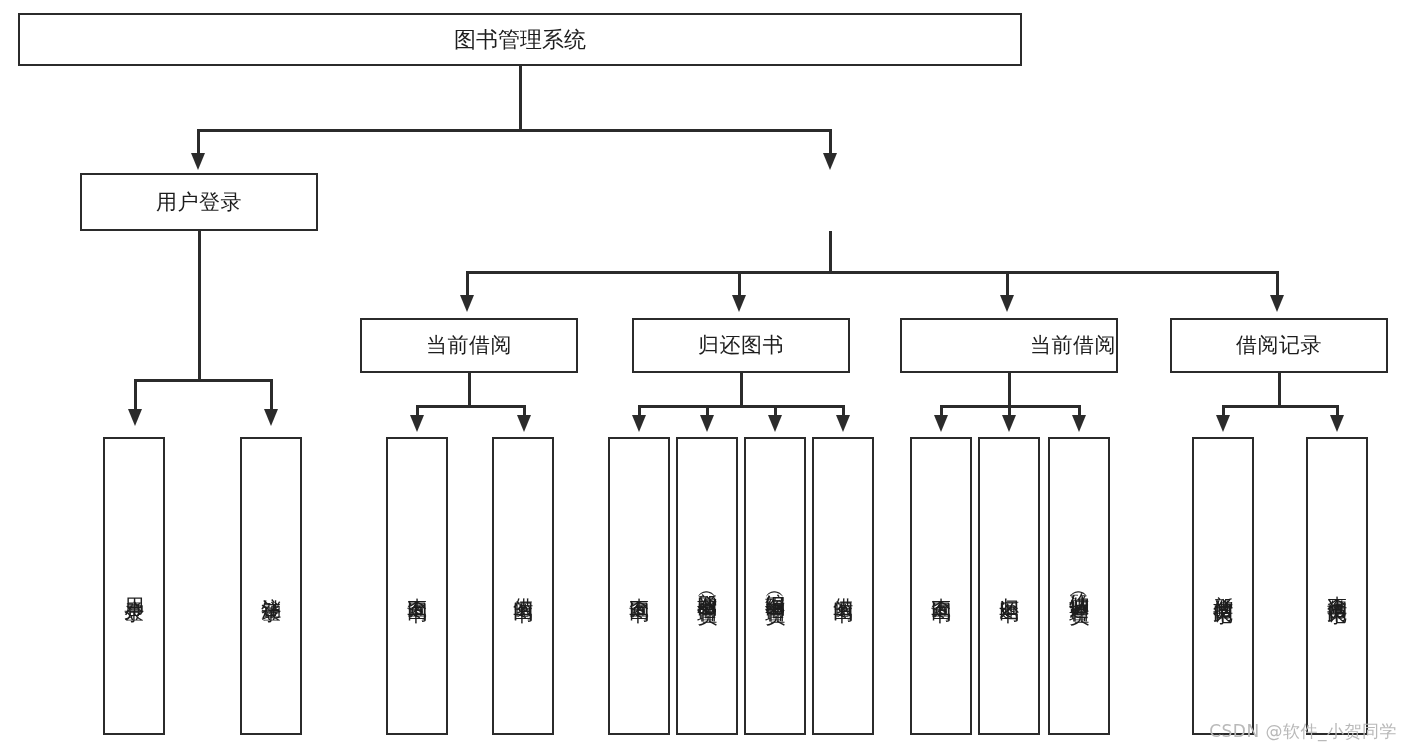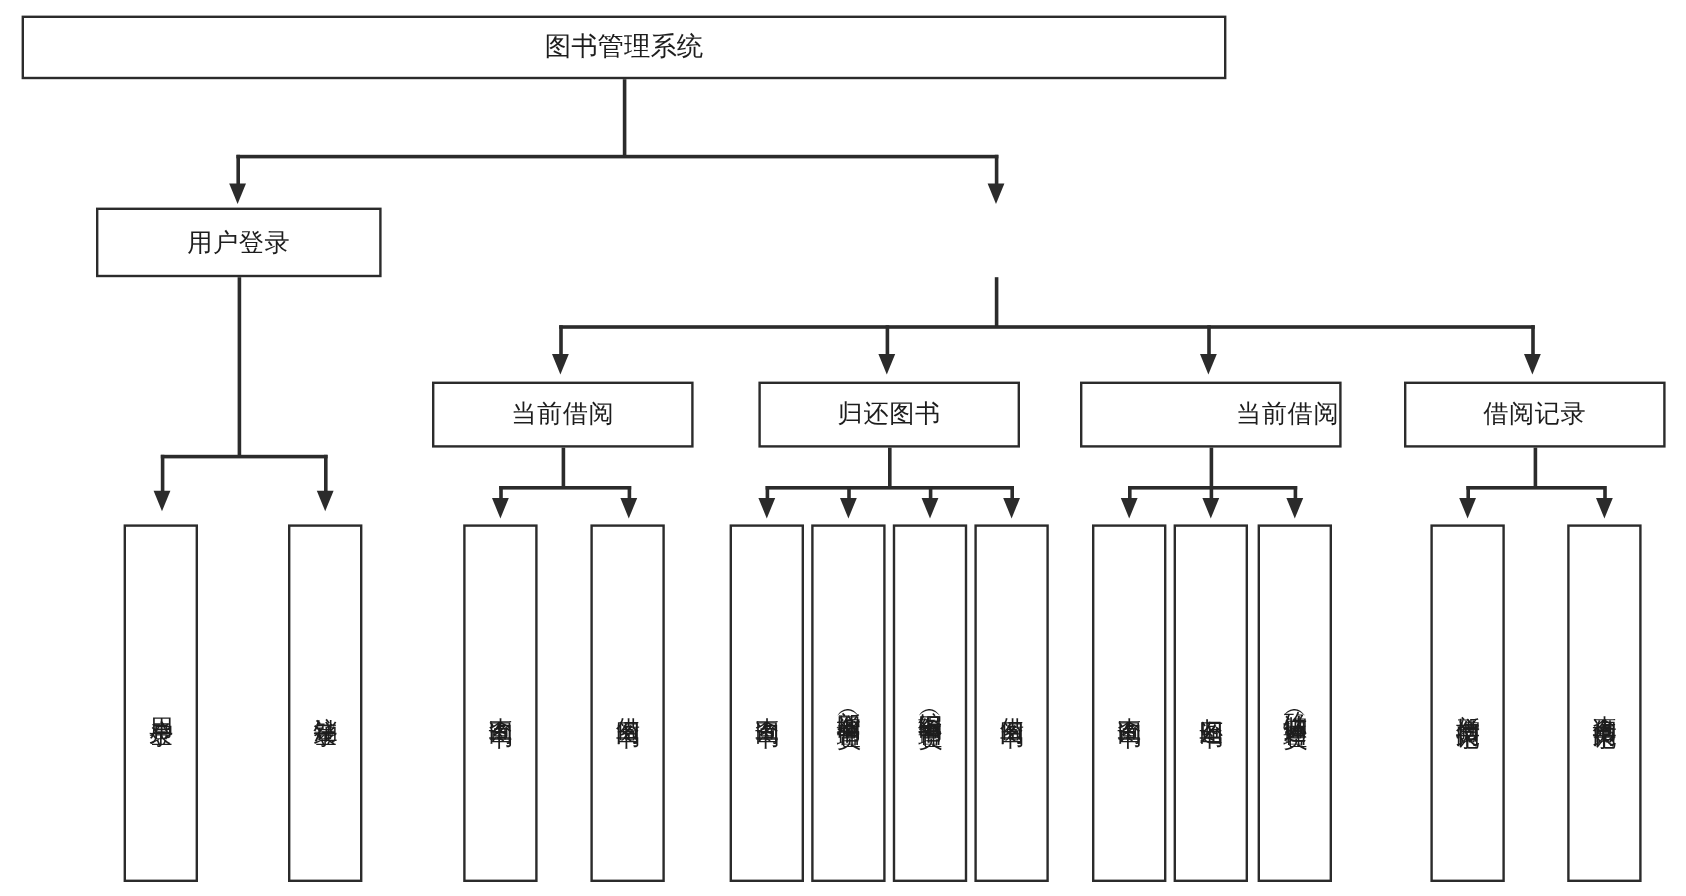--- a/index.html
+++ b/index.html
@@ -201,14 +201,15 @@
     <span class="vtext">确认归还（管理员）</span>
   </div>
 
   <div class="node v" style="left:1192px; top:437px; width:62px; height:298px;">
     <span class="vtext">新增借阅记录</span>
   </div>
   <div class="node v" style="left:1306px; top:437px; width:62px; height:298px;">
     <span class="vtext">查询借阅记录</span>
   </div>
 
+  <div id="watermark">CSDN @软件_小贺同学</div>
 
 </div>
 
 </body></html>

